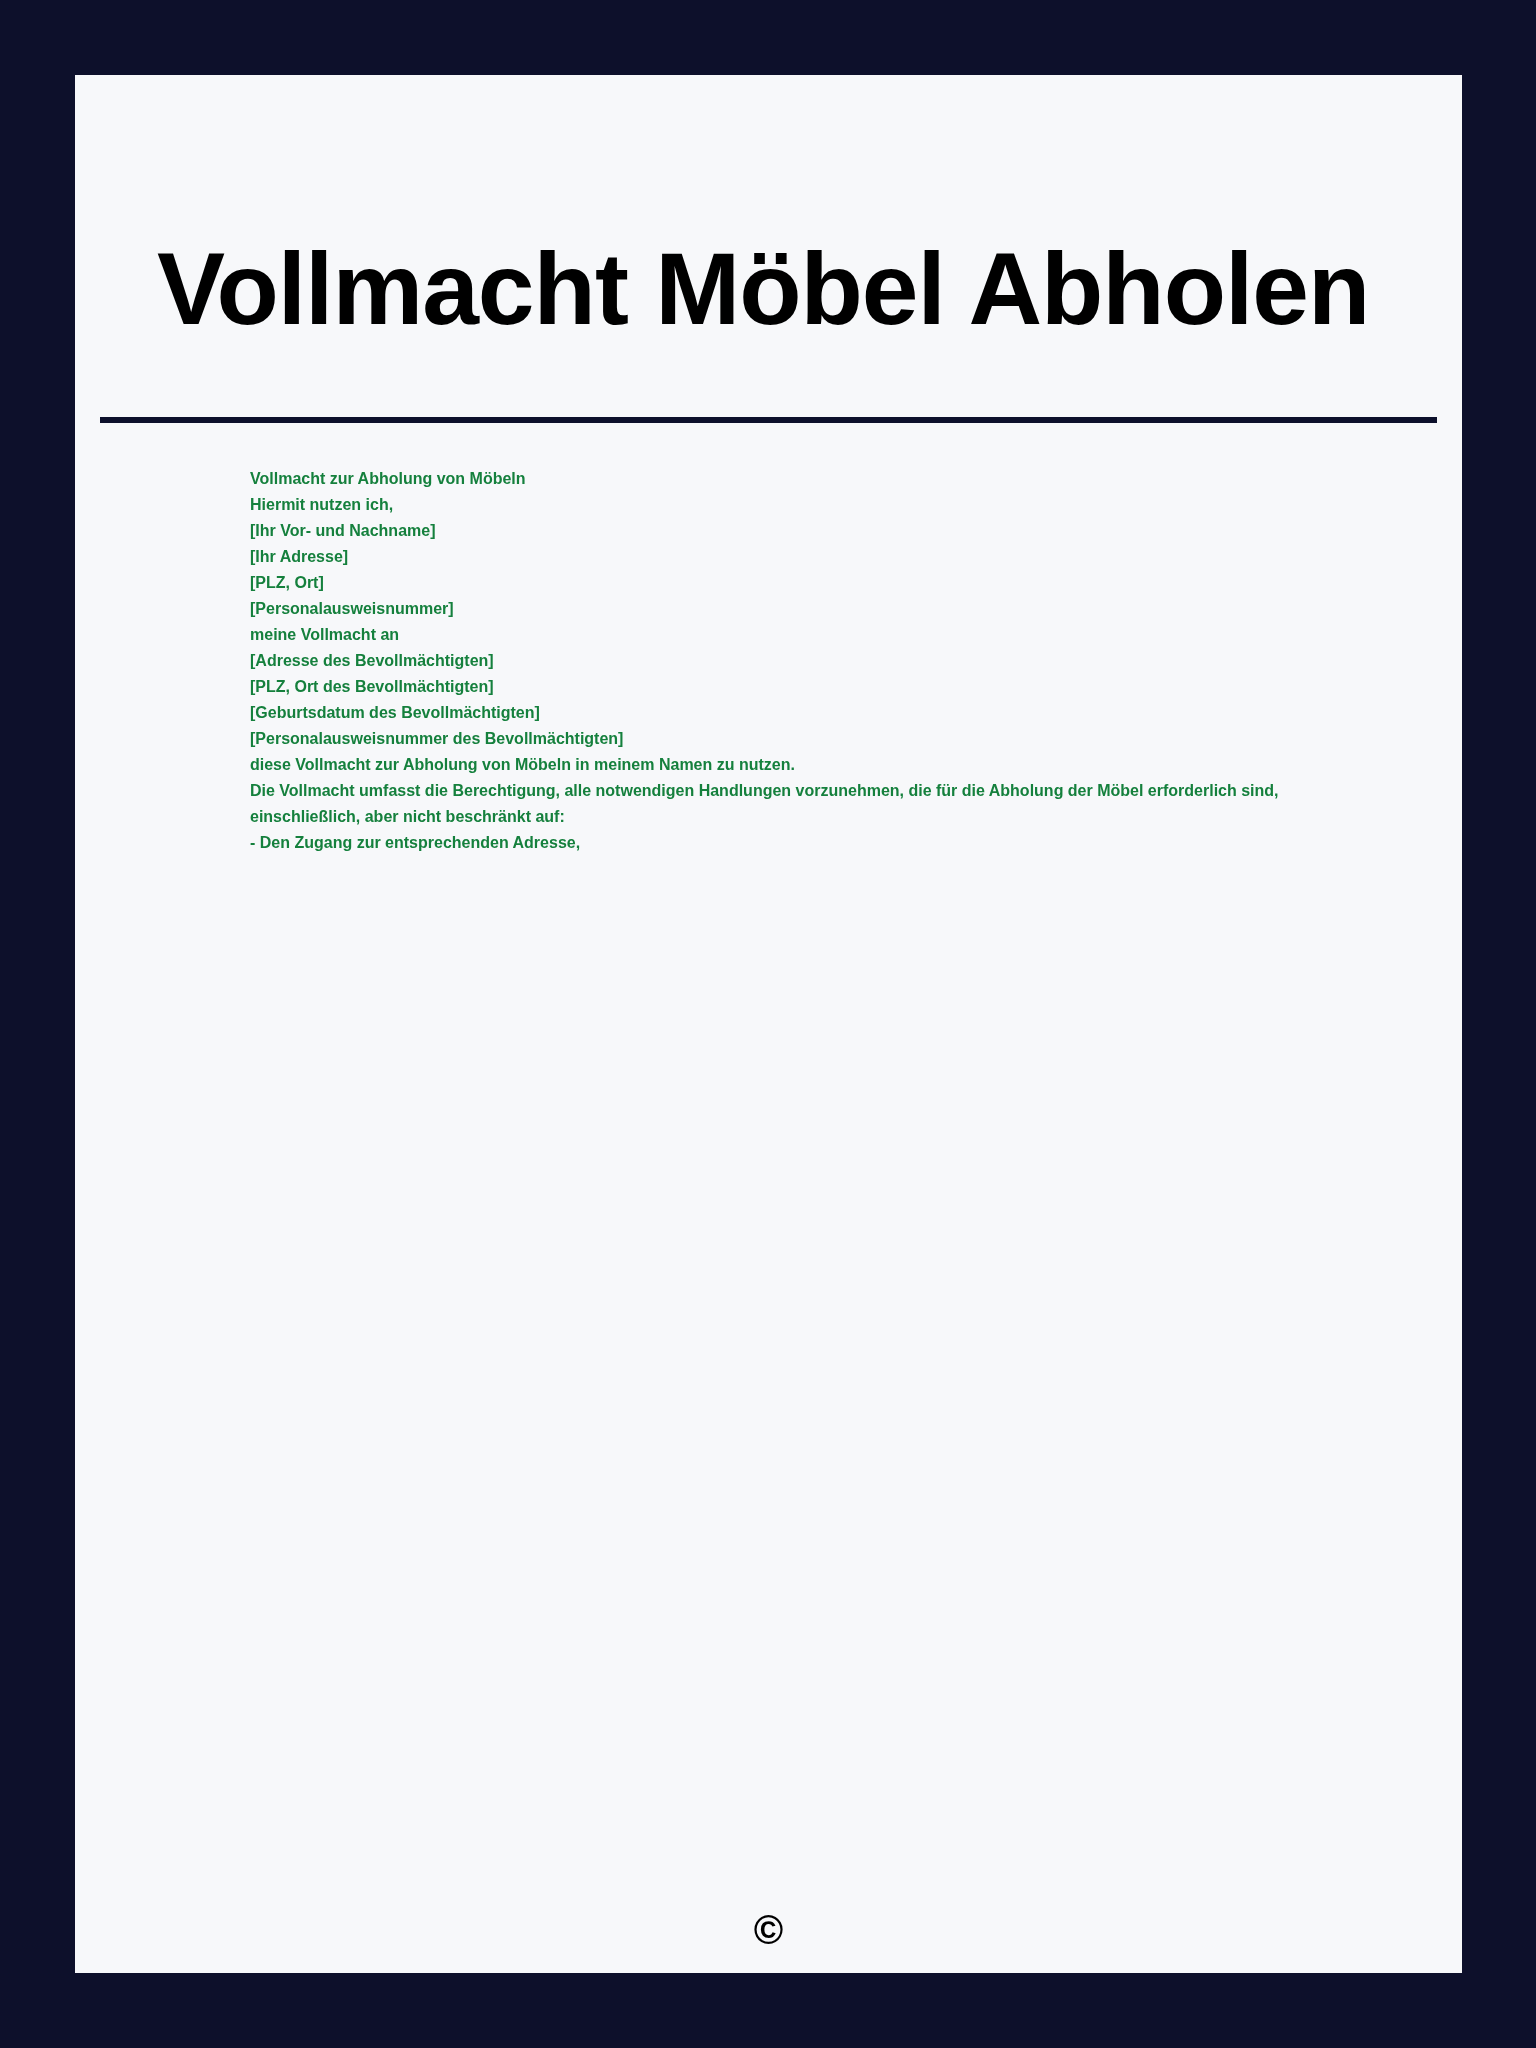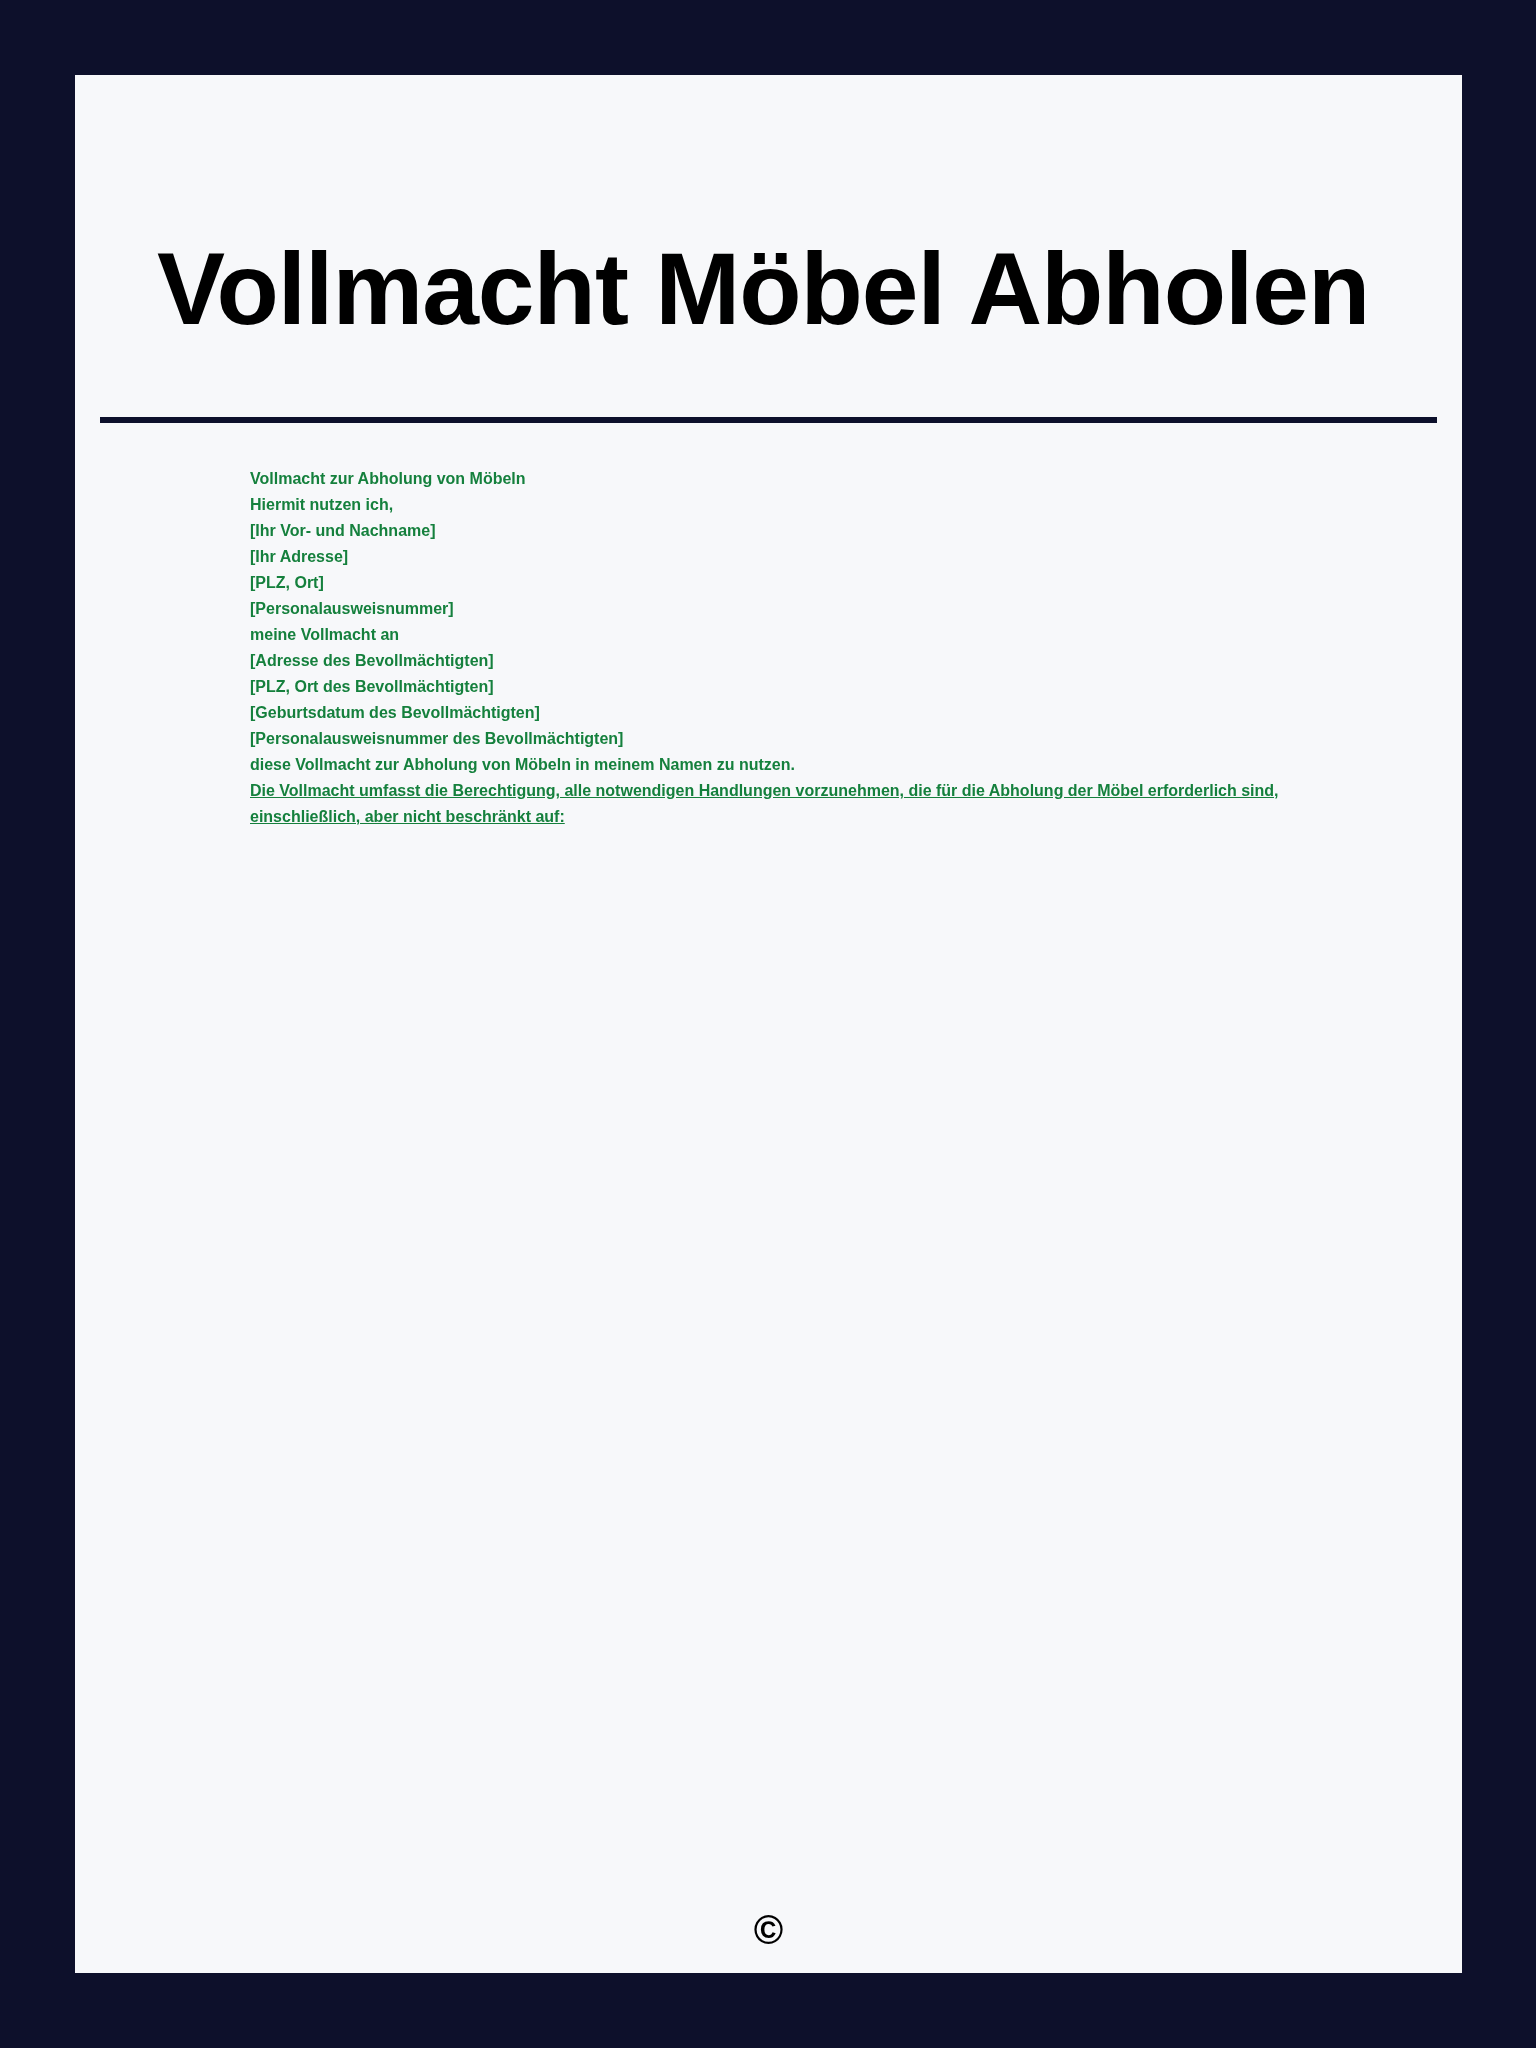--- a/index.html
+++ b/index.html
@@ -50,21 +50,21 @@
     font-weight: bold;
     font-size: 16px;
     line-height: 26px;
     color: #15803d;
   }
   .body-text p { margin: 0; }
   .mt34 { margin-top: 34px; }
   .mt44 { margin-top: 44px; }
   .mt49 { margin-top: 49px; }
   .mt52 { margin-top: 52px; }
-  .mt69 { margin-top: 69px; text-decoration: underline; }
+  .mt69 { margin-top: 69px; }
   .mt73 { margin-top: 73px; }
   .mt74 { margin-top: 74px; }
   .copyright {
     position: absolute;
     left: 0;
     right: 0;
     top: 1835px;
     text-align: center;
     font-weight: bold;
     font-size: 40px;
@@ -104,19 +104,20 @@
     <p class="mt49">[PLZ, Ort des Bevollmächtigten]</p>
 
     <p class="mt49">[Geburtsdatum des Bevollmächtigten]</p>
 
     <p class="mt49">[Personalausweisnummer des Bevollmächtigten]</p>
 
     <p class="mt73">diese Vollmacht zur Abholung von Möbeln in meinem Namen zu nutzen.</p>
 
     <p class="mt69">Die Vollmacht umfasst die Berechtigung, alle notwendigen Handlungen vorzunehmen, die für die Abholung der Möbel erforderlich sind, einschließlich, aber nicht beschränkt auf:</p>
 
+    <p class="mt52">- Den Zugang zur entsprechenden Adresse,</p>
 
 
   </div>
 
   <div class="copyright">©</div>
 
 </div>
 
 </body></html>

